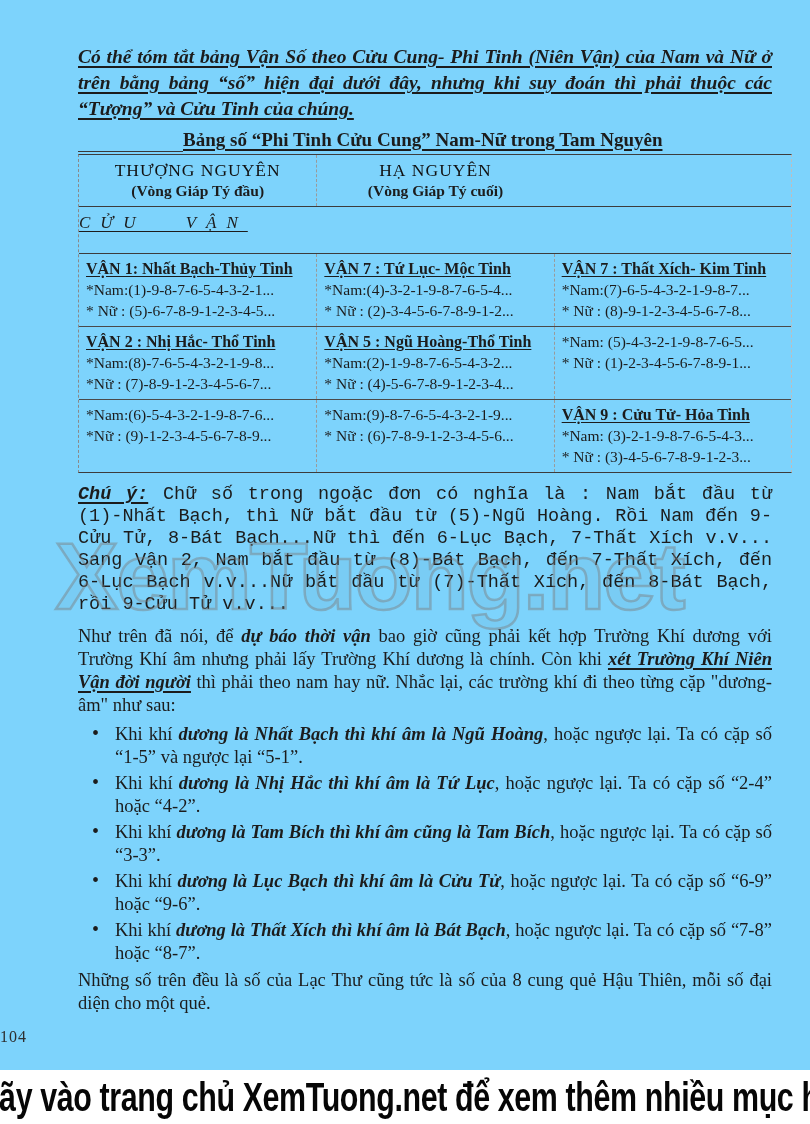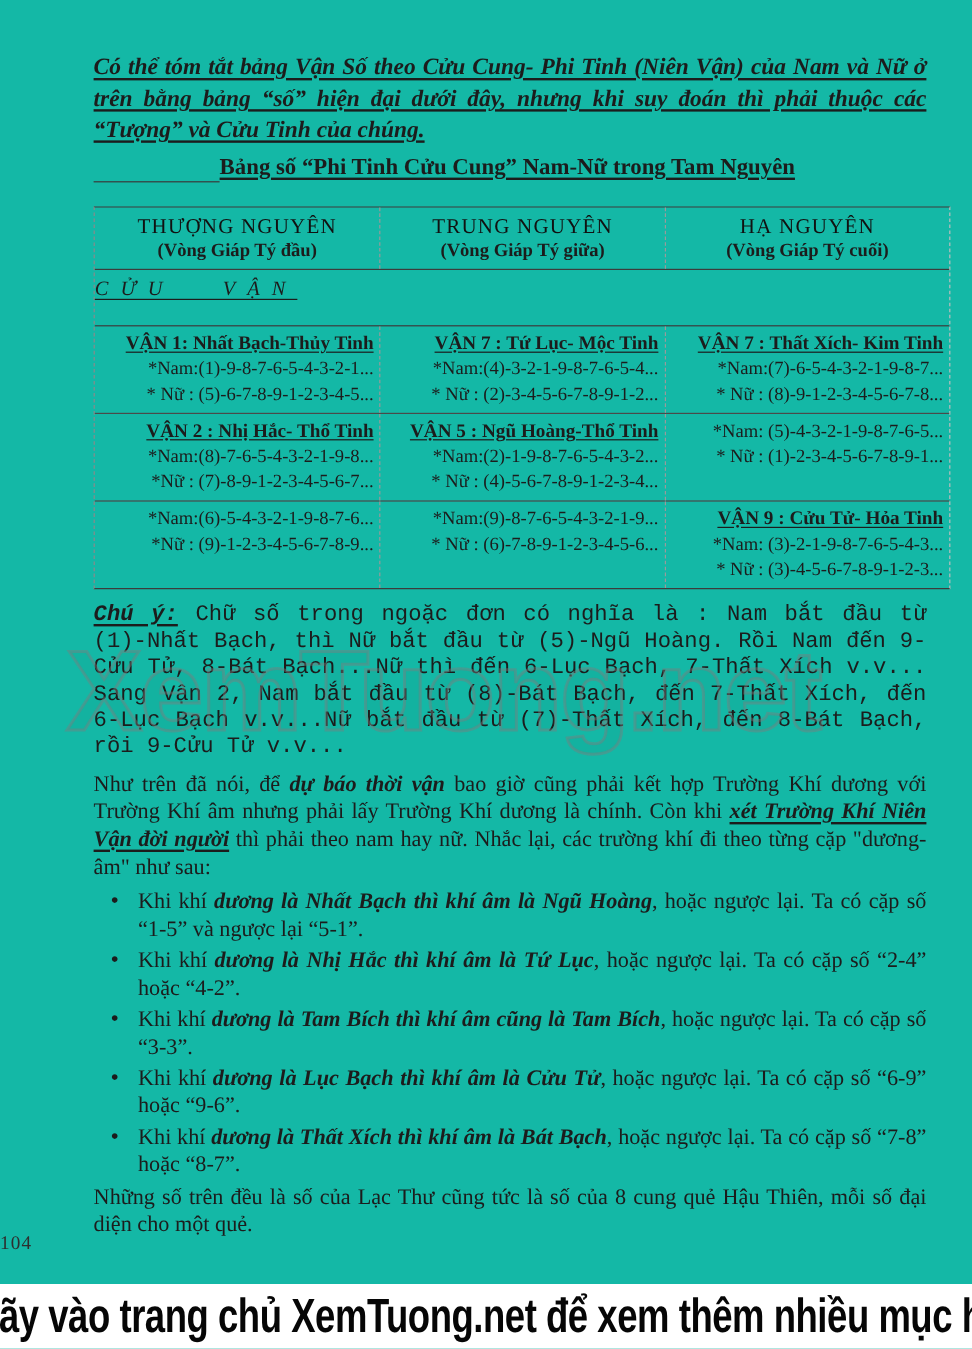--- a/index.html
+++ b/index.html
@@ -1,44 +1,44 @@
 <!DOCTYPE html>
 <html><head>
 <meta charset="utf-8">
 <style>
   * { margin:0; padding:0; box-sizing:border-box; }
   body { background:#e8e8e8; font-family:"Liberation Serif","DejaVu Serif",serif; }
-  .page { position:relative; width:810px; height:1124px; background:#14b8a6; margin:0 auto;
+  .page { position:relative; width:810px; height:1124px; background:#7dd3fc; margin:0 auto;
           color:#1c1c1c; overflow:hidden; }
   .content { position:absolute; left:78px; top:44px; width:694px; }
 
   .u  { text-decoration:underline; text-underline-offset:3px; text-decoration-thickness:1.5px; }
   .bi { font-weight:bold; font-style:italic; }
   .b  { font-weight:bold; }
 
   .intro { font-size:19.5px; line-height:26px; text-align:justify; }
 
   .table-title-row { display:flex; align-items:flex-end; margin-top:4px; height:26px; }
   .table-title-lead { flex:0 0 105px; border-bottom:1.5px solid #3a3a3a; height:22px; }
   .table-title { font-size:19px; font-weight:bold; line-height:24px; }
 
-  .ptable { margin-top:20px; width:714px; border-top:1.5px solid #3c3c3c;
+  .ptable { margin-top:2px; width:714px; border-top:1.5px solid #3c3c3c;
             border-left:1px dashed #8a8a8a; border-right:1px dashed #bdbdbd;
             border-bottom:1.5px solid #3c3c3c; }
   .thead, .trow { display:grid; grid-template-columns:1fr 1fr 1fr; }
   .thead > div + div, .trow > div + div { border-left:1px dashed #9a9a9a; }
   .thead { border-bottom:1.2px solid #3c3c3c; }
   .hcell { text-align:center; padding:5px 2px 6px 2px; }
   .hcell-title { font-size:17.5px; letter-spacing:1px; color:#111; }
   .hcell-sub { font-size:15.5px; margin-top:1px; }
   .cuuvan-row { text-align:left; padding:6px 0 20px 0; border-bottom:1.2px solid #3c3c3c; }
   .cuuvan { font-size:17px; font-style:italic; letter-spacing:10px; word-spacing:26px;
             text-decoration:underline; text-underline-offset:3px; }
   .trow + .trow { border-top:1.2px solid #4a4a4a; }
-  .vcell { padding:4px 5px 5px 7px;text-align:right; }
+  .vcell { padding:4px 5px 5px 7px; }
   .vcell-title { font-size:16px; font-weight:bold; text-decoration:underline;
                  text-underline-offset:2px; line-height:21px; white-space:nowrap; }
   .vcell-line { font-size:15.5px; line-height:21px; white-space:nowrap; }
 
   .note { margin-top:11px; font-size:18.5px; line-height:22px; text-align:justify;font-family:Liberation Mono, monospace; }
   .para { margin-top:9px; font-size:18.5px; line-height:23px; text-align:justify; }
 
   .blist { margin-top:6px; list-style:none; }
   .blist li { position:relative; padding-left:37px; font-size:18.5px; line-height:23px;
               text-align:justify; margin-top:3px; }
@@ -72,24 +72,20 @@
     <div class="table-title-row">
       <span class="table-title-lead"></span>
       <span class="table-title u">Bảng số  “Phi Tinh Cửu Cung” Nam-Nữ  trong Tam Nguyên</span>
     </div>
 
     <div class="ptable">
       <div class="thead">
         <div class="hcell">
           <div class="hcell-title">THƯỢNG NGUYÊN</div>
           <div class="hcell-sub b">(Vòng Giáp Tý đầu)</div>
-        </div>
-        <div class="hcell">
-          <div class="hcell-title">TRUNG NGUYÊN</div>
-          <div class="hcell-sub b">(Vòng Giáp Tý giữa)</div>
         </div>
         <div class="hcell">
           <div class="hcell-title">HẠ NGUYÊN</div>
           <div class="hcell-sub b">(Vòng Giáp Tý cuối)</div>
         </div>
       </div>
 
       <div class="cuuvan-row">
         <span class="cuuvan">CỬU VẬN</span>
       </div>

